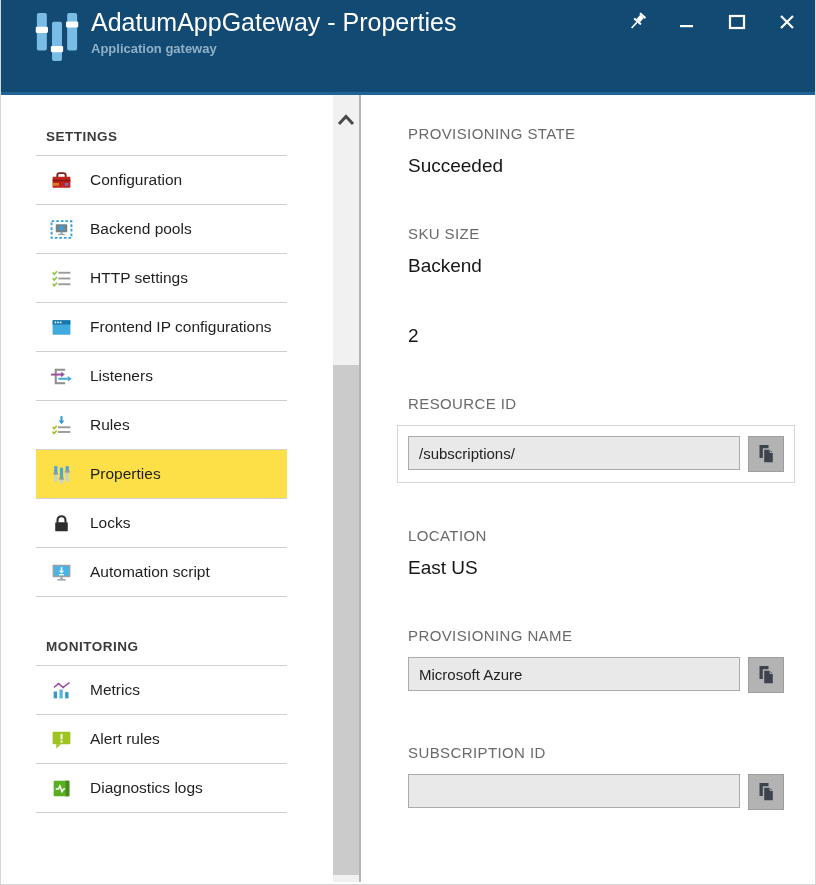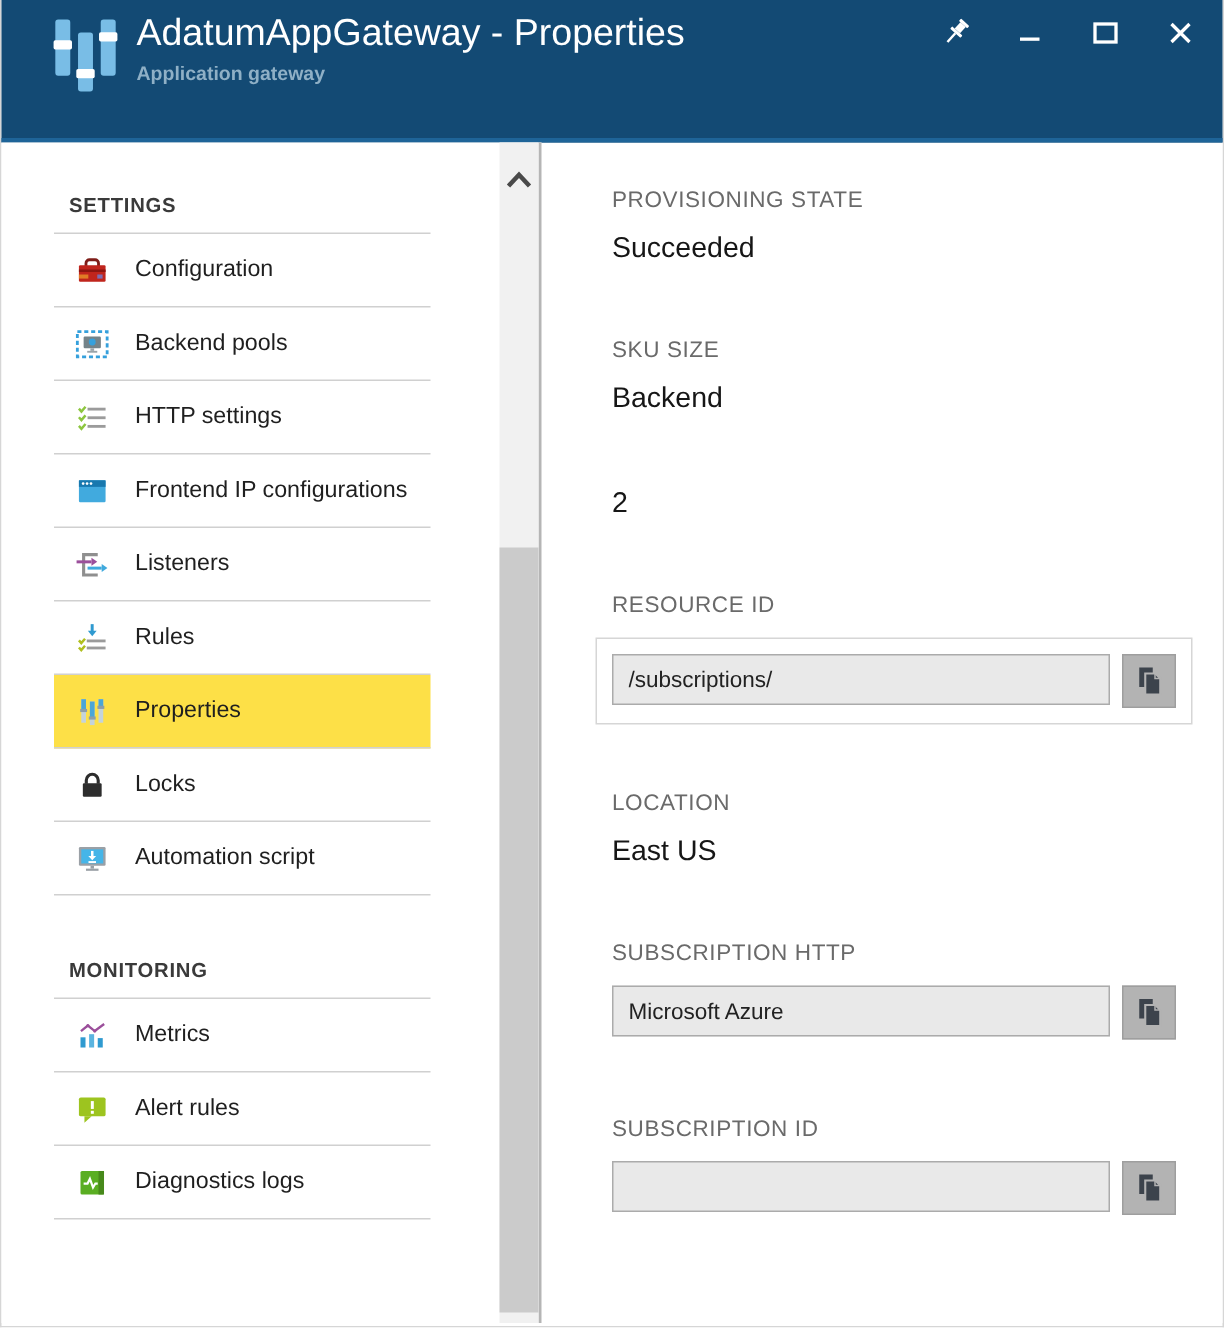--- a/index.html
+++ b/index.html
@@ -326,21 +326,21 @@
           </div>
         </div>
       </div>
 
       <div class="pg-text">
         <div class="pg-label">LOCATION</div>
         <div class="pg-value">East US</div>
       </div>
 
       <div class="pg-input-grp">
-        <div class="pg-label">SUBSCRIPTION HTTP</div>
+        <div class="pg-label">PROVISIONING NAME</div>
         <div class="input-row">
           <input class="fld" type="text" value="Microsoft Azure" style="">
           <button class="copy-btn">
             <svg width="20" height="22" viewBox="0 0 20 22">
               <rect x="3.5" y="2" width="9" height="13" fill="#3c434c"></rect>
               <path d="M7.5 6 H14.2 L17.5 9.3 V20 H7.5 Z" fill="#3c434c" stroke="#b3b3b3" stroke-width="1.4"></path>
               <path d="M14 6.4 v3 h3.2" fill="none" stroke="#b3b3b3" stroke-width="1"></path>
             </svg>
           </button>
         </div>

